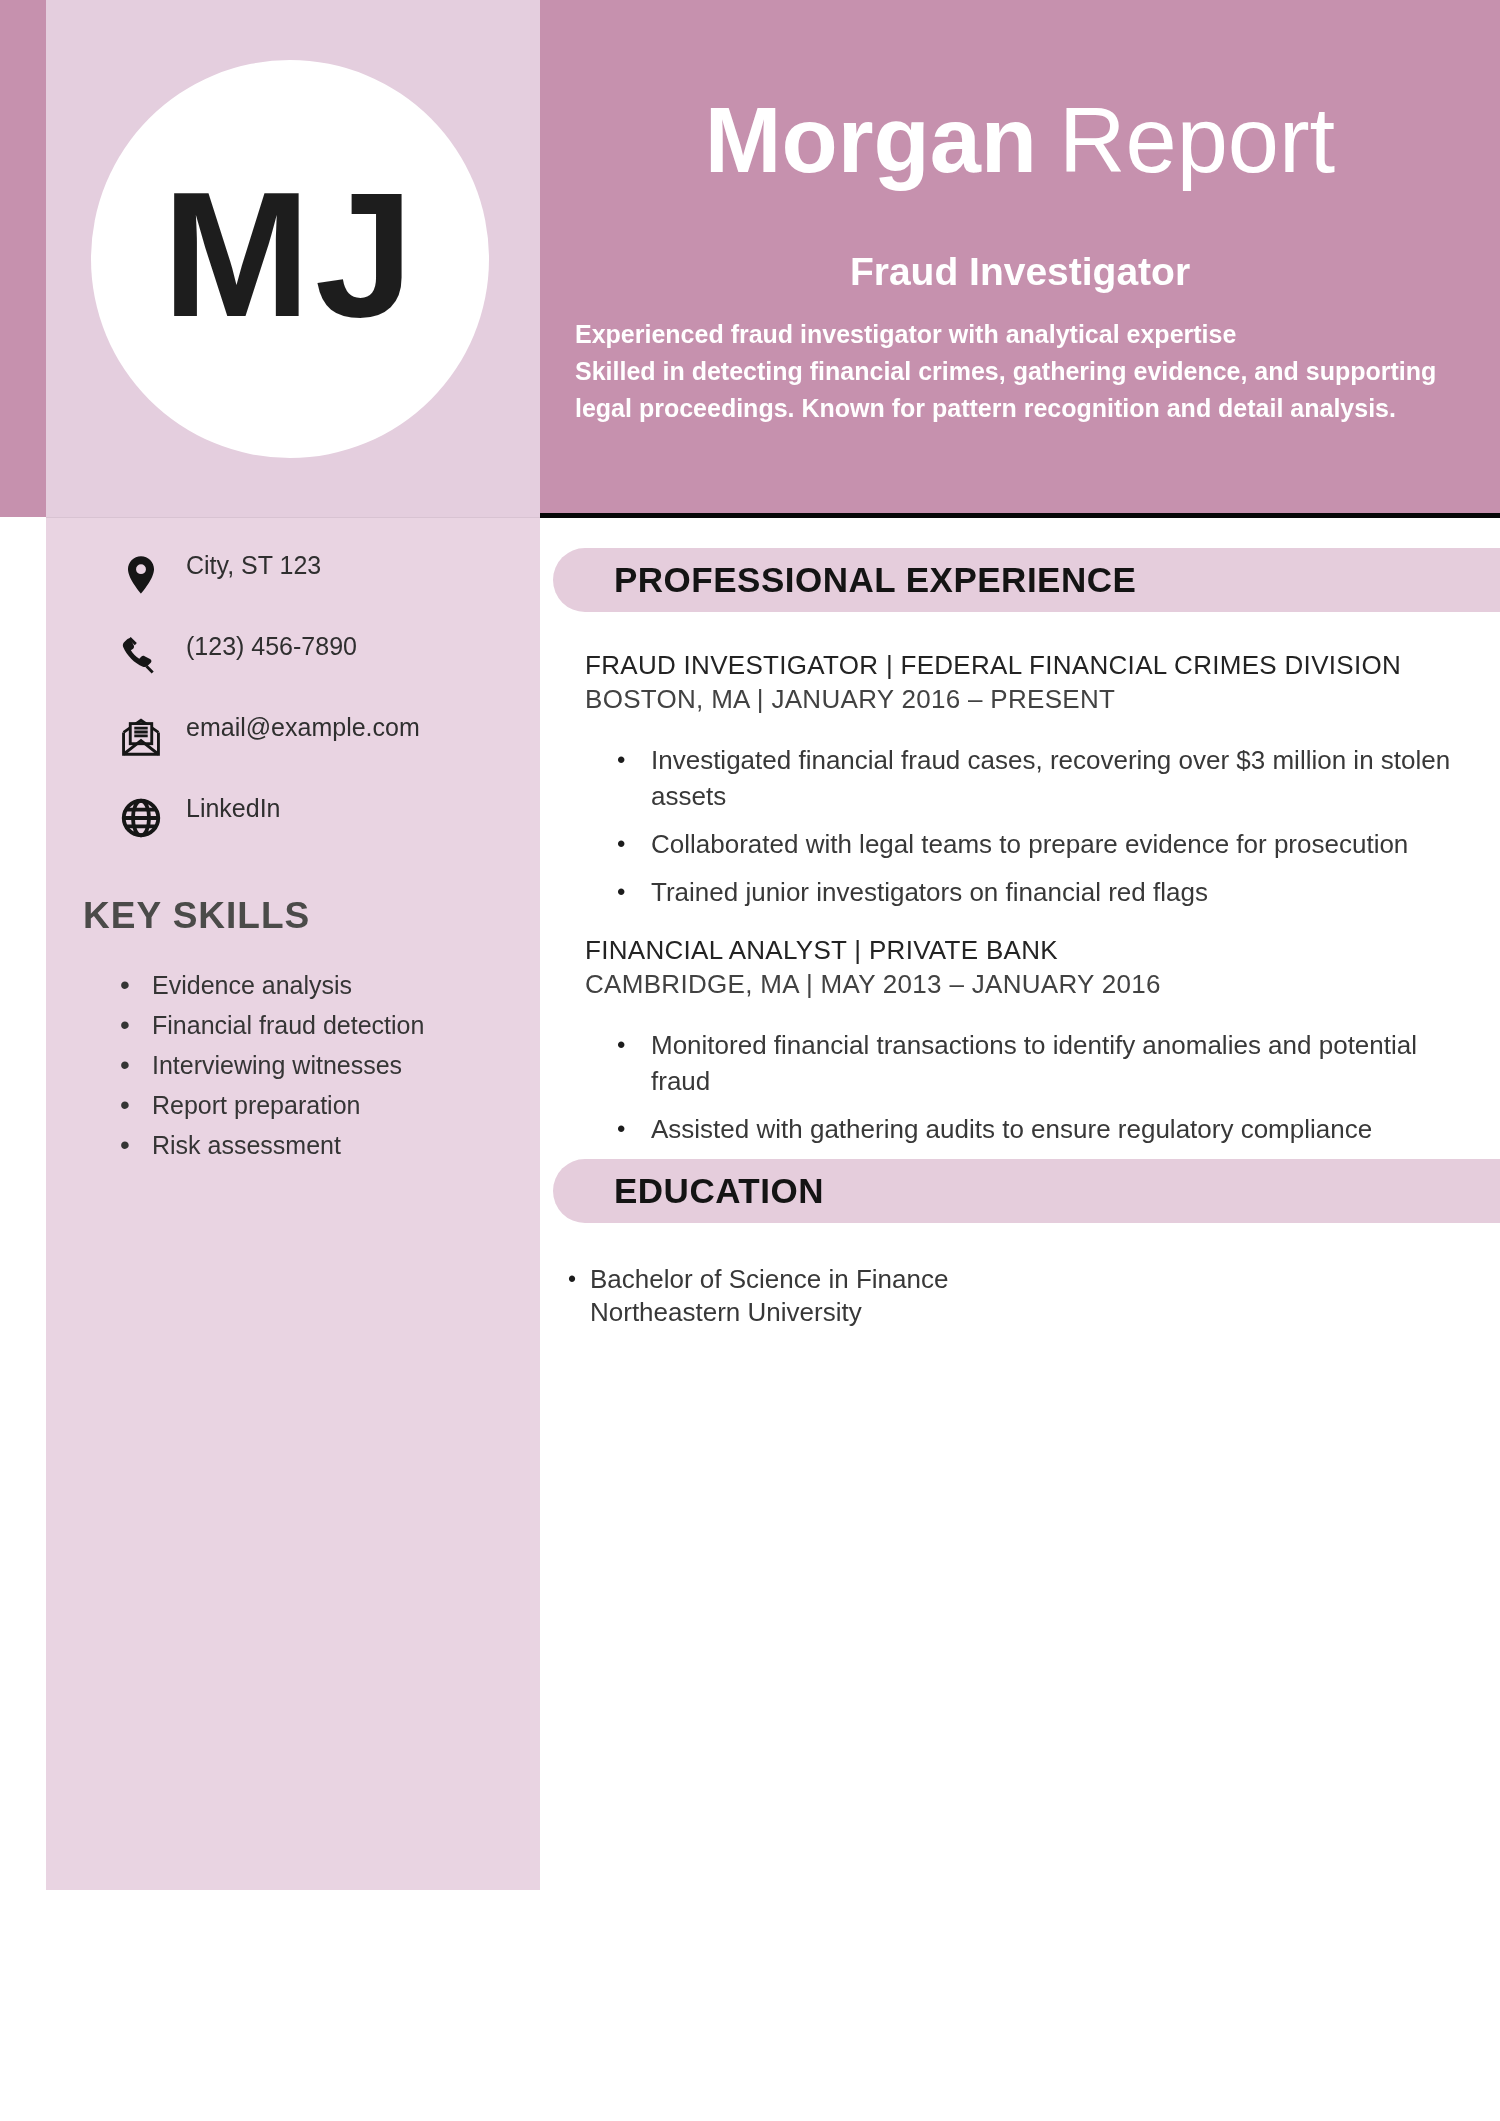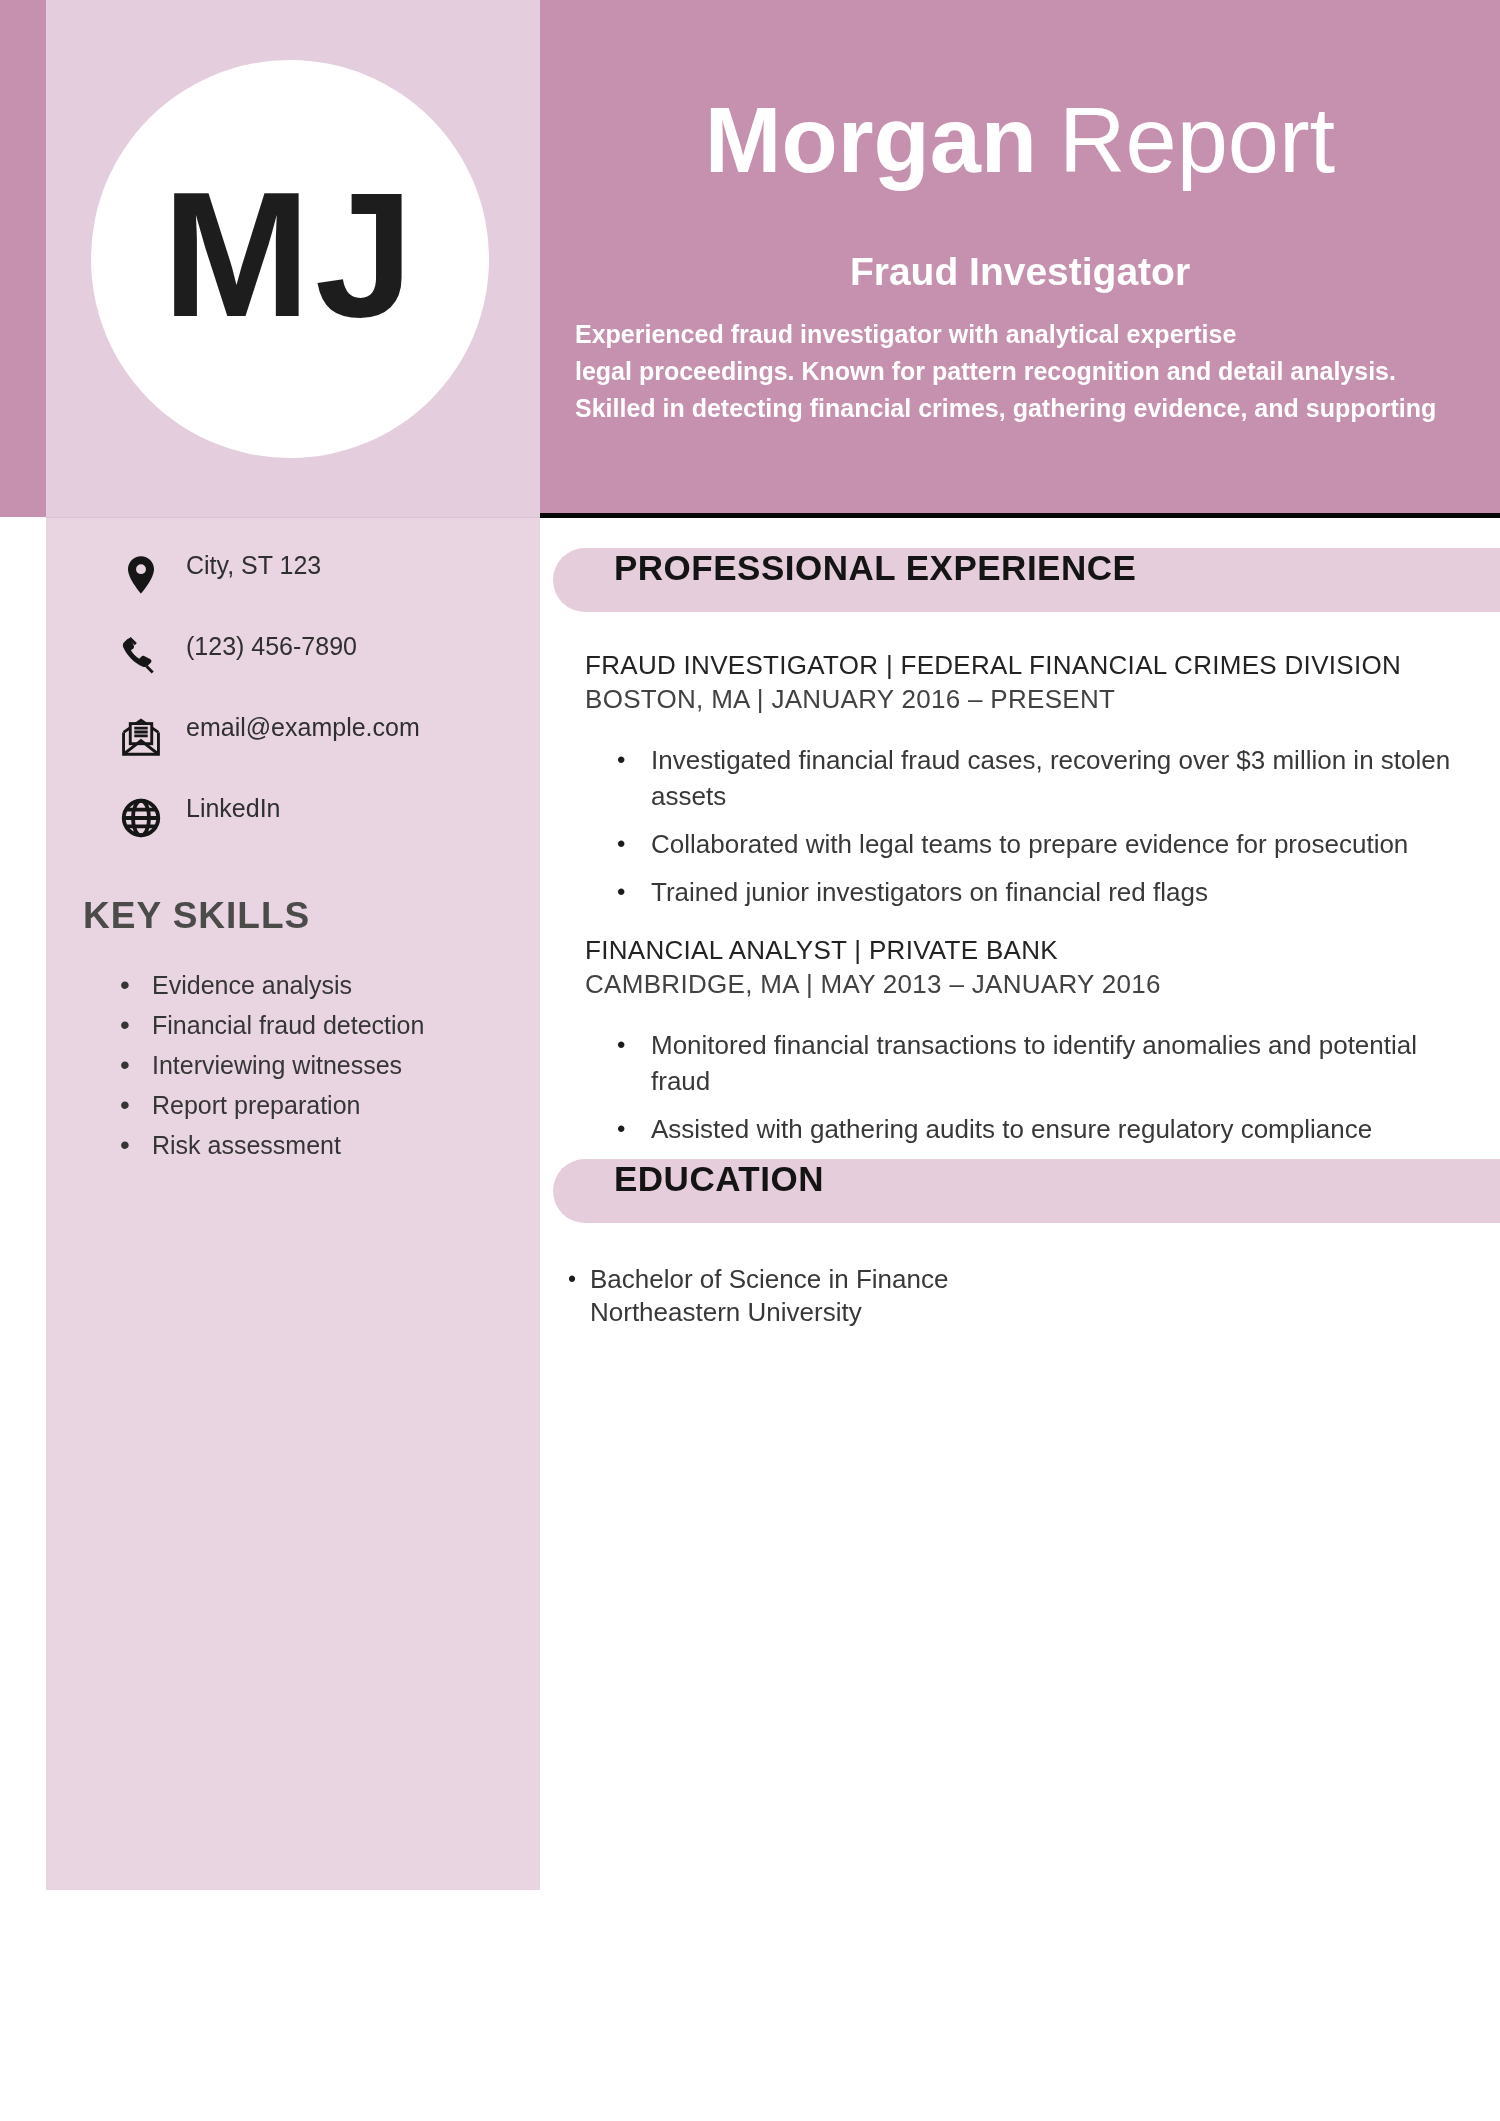--- a/index.html
+++ b/index.html
@@ -34,21 +34,21 @@
   .name{position:absolute;top:90px;left:0;width:100%;text-align:center;font-size:92px;line-height:1.1;white-space:nowrap;}
   .name-first{font-weight:bold;margin-right:22px;}
   .name-last{font-weight:normal;}
   .header-role{position:absolute;top:250px;left:0;width:100%;text-align:center;
     font-size:39px;font-weight:bold;}
   .summary{position:absolute;top:316px;left:35px;width:915px;font-size:25px;font-weight:bold;
     line-height:37px;}
   
   .main{position:absolute;left:540px;top:518px;width:960px;}
   .banner{height:64px;background:#e5cddc;border-radius:32px 0 0 32px;margin-left:13px;
-    display:flex;align-items:flex-start;padding-left:61px;box-sizing:border-box;
+    display:flex;align-items:center;padding-left:61px;box-sizing:border-box;
     font-size:35px;font-weight:bold;color:#141414;letter-spacing:0.5px;}
   .banner-experience{margin-top:30px;}
   .banner-education{margin-top:0;}
   .job{margin:36px 0 0 45px;}
   .job-2{margin-top:23px;}
   .job-title{font-size:26px;color:#232323;line-height:34px;letter-spacing:0.3px;}
   .job-meta{font-size:26px;color:#424242;line-height:34px;letter-spacing:0.3px;}
   .bullets{margin:26px 0 0 77px;}
   .bullets-2{}
   .bullet{display:flex;margin-bottom:12px;}
@@ -146,22 +146,22 @@
     </div>
   </div>
 
   <div class="header">
     <div class="name">
       <span class="name-first">Morgan</span><span class="name-last">Report</span>
     </div>
     <div class="header-role">Fraud Investigator</div>
     <div class="summary">
       <div>Experienced fraud investigator with analytical expertise</div>
+      <div>Skilled in detecting financial crimes, gathering evidence, and supporting</div>
       <div>legal proceedings. Known for pattern recognition and detail analysis.</div>
-      <div>Skilled in detecting financial crimes, gathering evidence, and supporting</div>
     </div>
   </div>
 
   <div class="main">
 
     <div class="banner banner-experience">
       <span>PROFESSIONAL EXPERIENCE</span>
     </div>
 
     <div class="job job-1">

